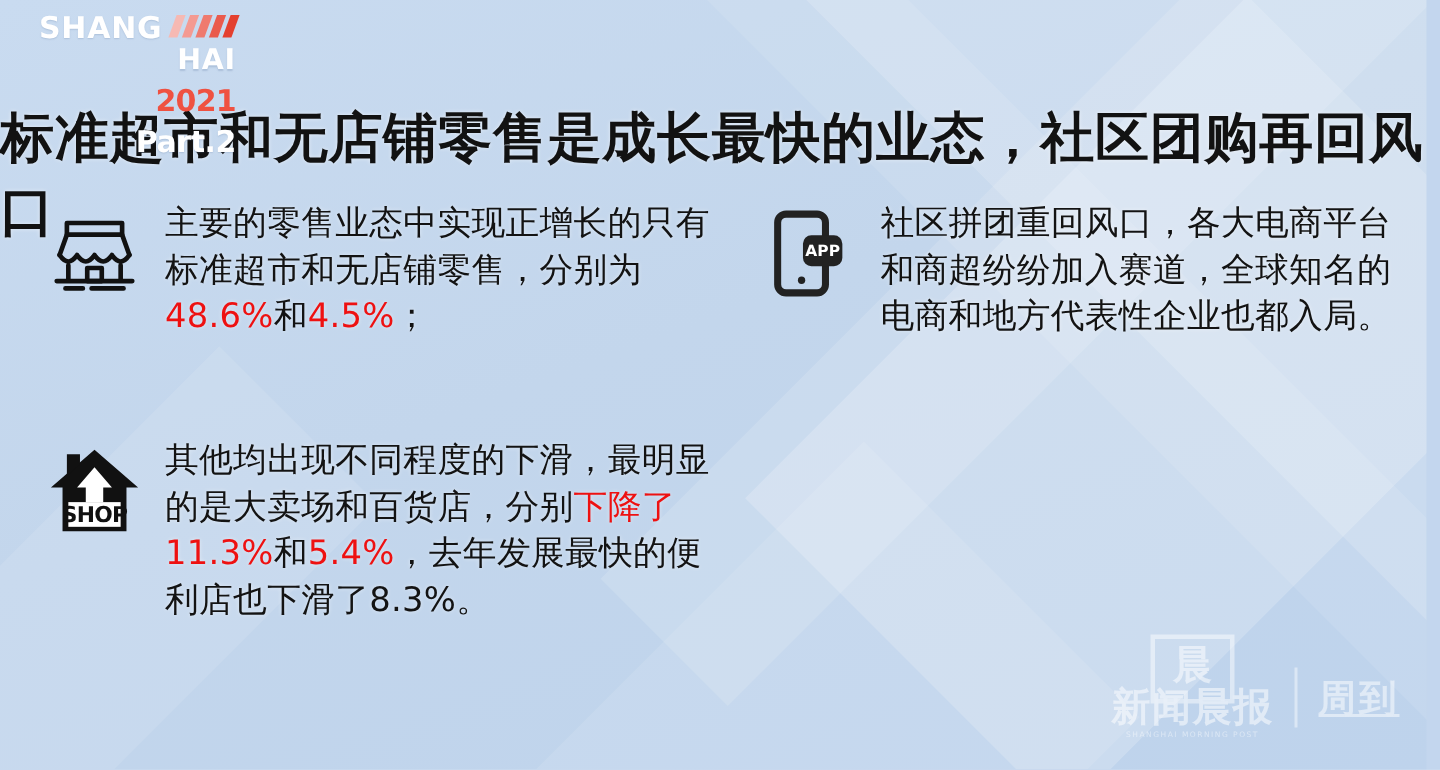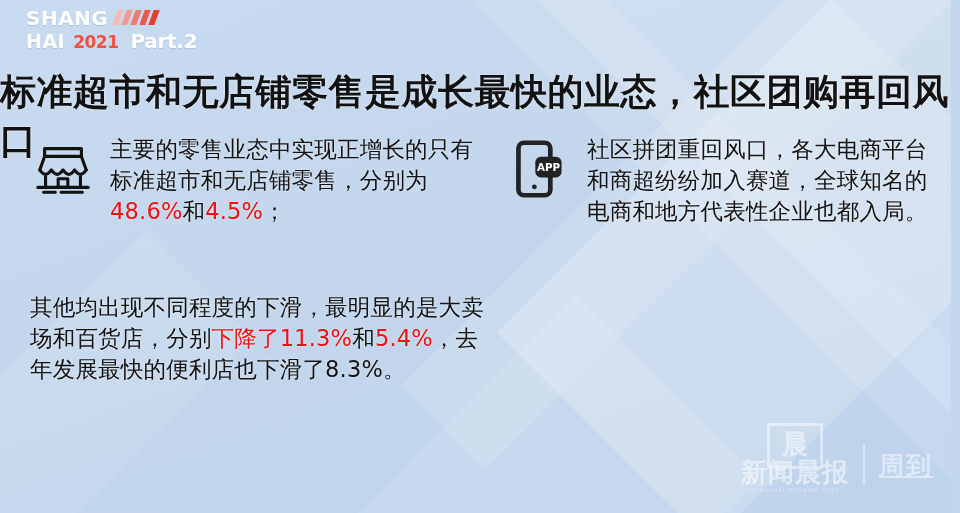--- a/index.html
+++ b/index.html
@@ -71,21 +71,21 @@
     position: absolute;
     left: 26px; top: 8px;
     z-index: 6;
     line-height: 1;
   }
   .brand-row {
     display: flex;
     align-items: flex-end;
     gap: 7px;
   }
-  .brand-row + .brand-row { margin-top: 3px; }
+  .brand-row + .brand-row { margin-top: 3px; flex-direction: column; }
   .brand-word {
     color: #ffffff;
     font-weight: bold;
     font-size: 20px;
     letter-spacing: 0.5px;
     font-family: "DejaVu Sans", "Liberation Sans", sans-serif;
     text-shadow: 0 1px 1px rgba(90,120,160,0.25);
   }
   .brand-word.small { font-size: 19px; }
   .stripes {
@@ -97,21 +97,21 @@
     display: block;
     width: 6px; height: 15px;
     transform: skewX(-20deg);
   }
   .stripes i:nth-child(1){ background:#f6b9b3; }
   .stripes i:nth-child(2){ background:#f49a92; }
   .stripes i:nth-child(3){ background:#ef7a6e; }
   .stripes i:nth-child(4){ background:#ea5a4c; }
   .stripes i:nth-child(5){ background:#e4402f; }
   .brand-year {
-    font-size: 17px;
+    font-size: 20px;
     font-weight: bold;
     color: #ef5141;
     letter-spacing: -0.5px;
     margin-left: 1px;
   }
   .brand-part {
     font-size: 20px;
     font-weight: bold;
     color: #ffffff;
     letter-spacing: -0.3px;
@@ -292,20 +292,29 @@
           <rect x="9" y="5" width="34" height="56" rx="6" ry="6" fill="none" stroke="#222" stroke-width="5"></rect>
           <circle cx="26" cy="52" r="2.6" fill="#222"></circle>
           <rect x="27" y="20" width="28" height="22" rx="6" ry="6" fill="#222"></rect>
           <text x="41" y="35" font-family="DejaVu Sans, sans-serif" font-size="11" font-weight="bold" fill="#ffffff" text-anchor="middle">APP</text>
         </svg>
       </div>
       <div class="item-text"><span>社区拼团重回风口，各大电商平台和商超纷纷加入赛道，全球知名的电商和地方代表性企业也都入局。</span></div>
     </div>
 
     <div class="item cell-r2">
+      <div class="item-icon">
+        <svg width="62" height="62" viewBox="0 0 64 64" aria-hidden="true">
+          <path d="M32 4 L62 30 L54 30 L54 60 L10 60 L10 30 L2 30 Z" fill="#111"></path>
+          <path d="M13 22 L13 7 L22 7 L22 14 Z" fill="#111"></path>
+          <path d="M32 16 L44 30 L38 30 L38 40 L26 40 L26 30 L20 30 Z" fill="#ffffff"></path>
+          <rect x="14" y="40" width="36" height="17" fill="#ffffff"></rect>
+          <text x="32" y="54" font-family="DejaVu Sans, sans-serif" font-size="15" font-weight="bold" fill="#111" text-anchor="middle" letter-spacing="-0.5">SHOP</text>
+        </svg>
+      </div>
       <div class="item-text"><span>其他均出现不同程度的下滑，最明显的是大卖场和百货店，分别</span><span class="hl">下降了11.3%</span><span>和</span><span class="hl">5.4%</span><span>，去年发展最快的便利店也下滑了8.3%。</span></div>
     </div>
 
 
   </div>
 
   <div id="watermark">
     <div class="wm-left">
       <div class="wm-box"></div>
       <div class="wm-box-char">晨</div>

